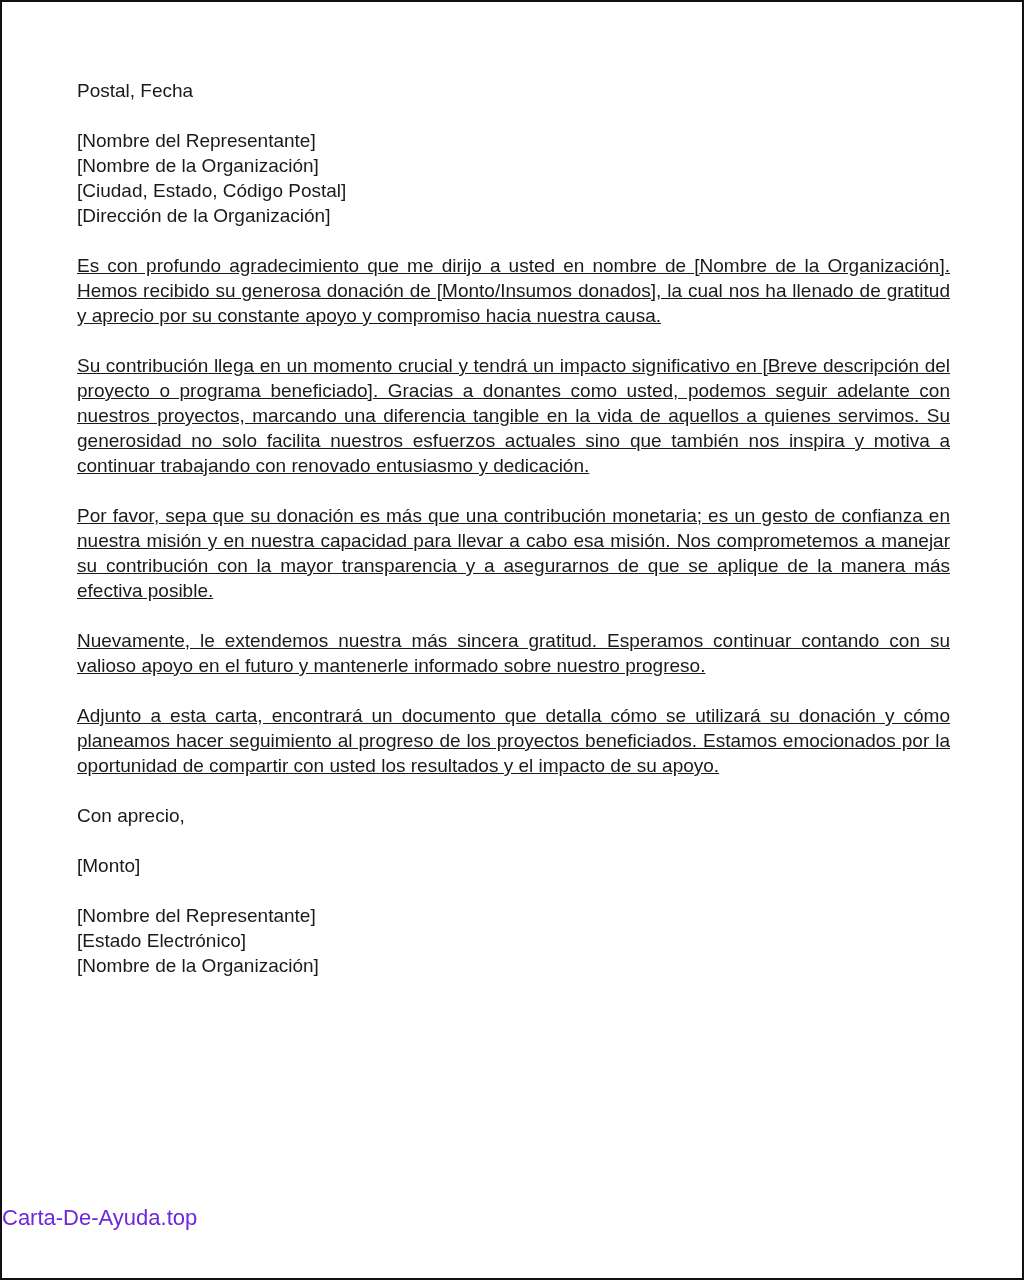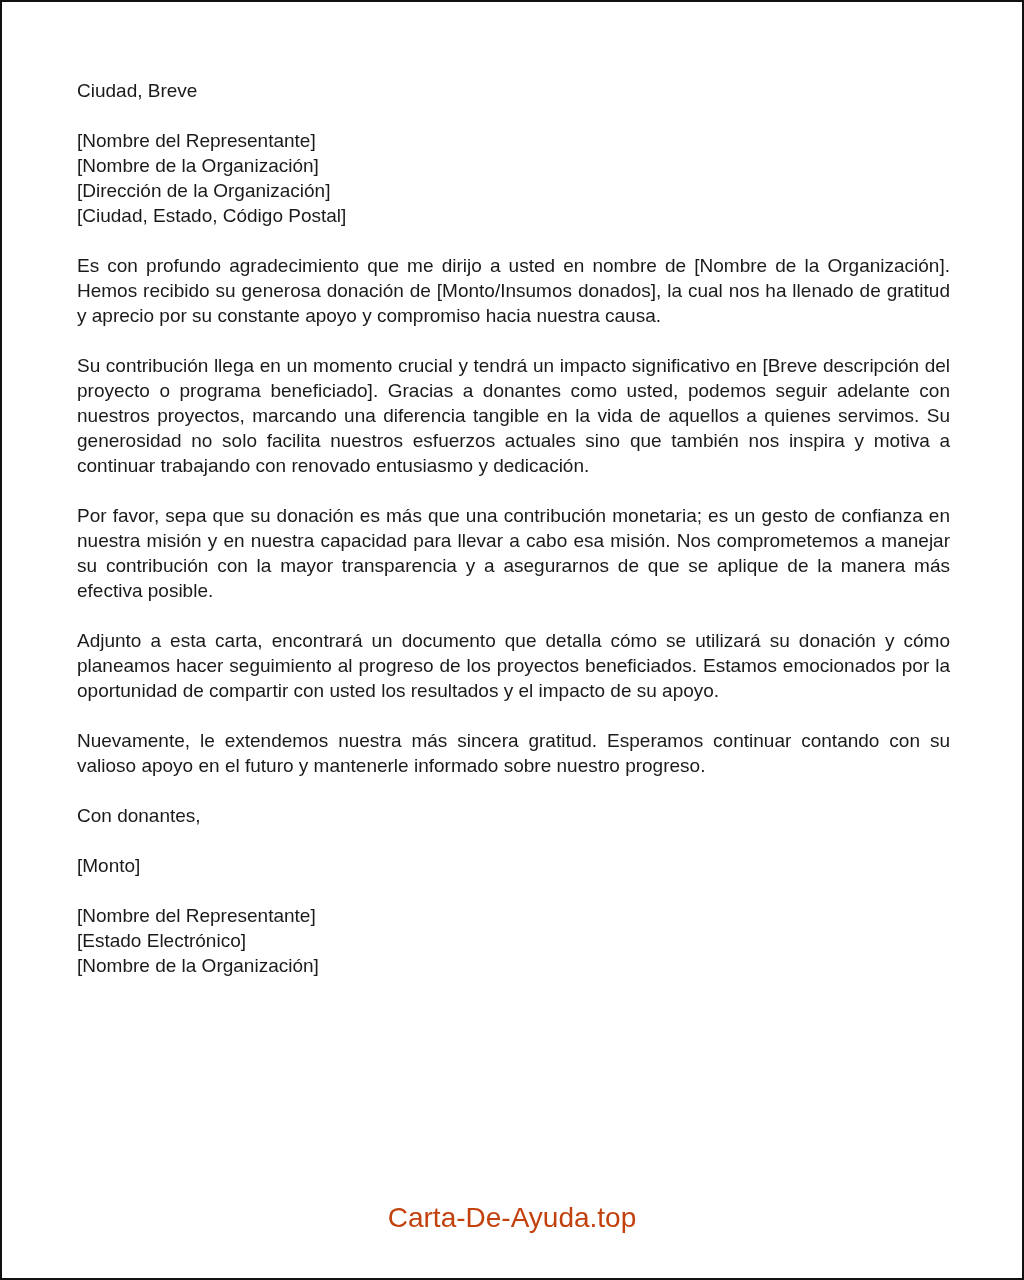--- a/index.html
+++ b/index.html
@@ -21,58 +21,58 @@
     left: 75px;
     top: 76px;
     width: 873px;
   }
   .line { display: block; white-space: nowrap; }
   .block { margin: 0 0 25px 0; }
   .para {
     margin: 0 0 25px 0;
     text-align: justify;
     text-align-last: left;
+    text-decoration: underline;
   }
   .footer {
     position: absolute;
     left: 0;
     right: 0;
     top: 1202px;
-    text-align: center;
-    font-size: 28px;
+    font-size: 22px;
     line-height: 28px;
-    color: #c2410c;
+    color: #6d28d9;
   }
 </style>
 </head>
 <body>
 
 <div class="page">
   <div class="content">
 
     <div class="block">
-      <span class="line">Ciudad, Breve</span>
+      <span class="line">Postal, Fecha</span>
     </div>
 
     <div class="block">
       <span class="line">[Nombre del Representante]</span>
       <span class="line">[Nombre de la Organización]</span>
+      <span class="line">[Ciudad, Estado, Código Postal]</span>
       <span class="line">[Dirección de la Organización]</span>
-      <span class="line">[Ciudad, Estado, Código Postal]</span>
     </div>
 
 
     <p class="para">Es con profundo agradecimiento que me dirijo a usted en nombre de [Nombre de la Organización]. Hemos recibido su generosa donación de [Monto/Insumos donados], la cual nos ha llenado de gratitud y aprecio por su constante apoyo y compromiso hacia nuestra causa.</p>
     <p class="para">Su contribución llega en un momento crucial y tendrá un impacto significativo en [Breve descripción del proyecto o programa beneficiado]. Gracias a donantes como usted, podemos seguir adelante con nuestros proyectos, marcando una diferencia tangible en la vida de aquellos a quienes servimos. Su generosidad no solo facilita nuestros esfuerzos actuales sino que también nos inspira y motiva a continuar trabajando con renovado entusiasmo y dedicación.</p>
     <p class="para">Por favor, sepa que su donación es más que una contribución monetaria; es un gesto de confianza en nuestra misión y en nuestra capacidad para llevar a cabo esa misión. Nos comprometemos a manejar su contribución con la mayor transparencia y a asegurarnos de que se aplique de la manera más efectiva posible.</p>
+    <p class="para">Nuevamente, le extendemos nuestra más sincera gratitud. Esperamos continuar contando con su valioso apoyo en el futuro y mantenerle informado sobre nuestro progreso.</p>
     <p class="para">Adjunto a esta carta, encontrará un documento que detalla cómo se utilizará su donación y cómo planeamos hacer seguimiento al progreso de los proyectos beneficiados. Estamos emocionados por la oportunidad de compartir con usted los resultados y el impacto de su apoyo.</p>
-    <p class="para">Nuevamente, le extendemos nuestra más sincera gratitud. Esperamos continuar contando con su valioso apoyo en el futuro y mantenerle informado sobre nuestro progreso.</p>
 
     <div class="block">
-      <span class="line">Con donantes,</span>
+      <span class="line">Con aprecio,</span>
     </div>
 
     <div class="block">
       <span class="line">[Monto]</span>
     </div>
 
     <div class="block">
       <span class="line">[Nombre del Representante]</span>
       <span class="line">[Estado Electrónico]</span>
       <span class="line">[Nombre de la Organización]</span>

